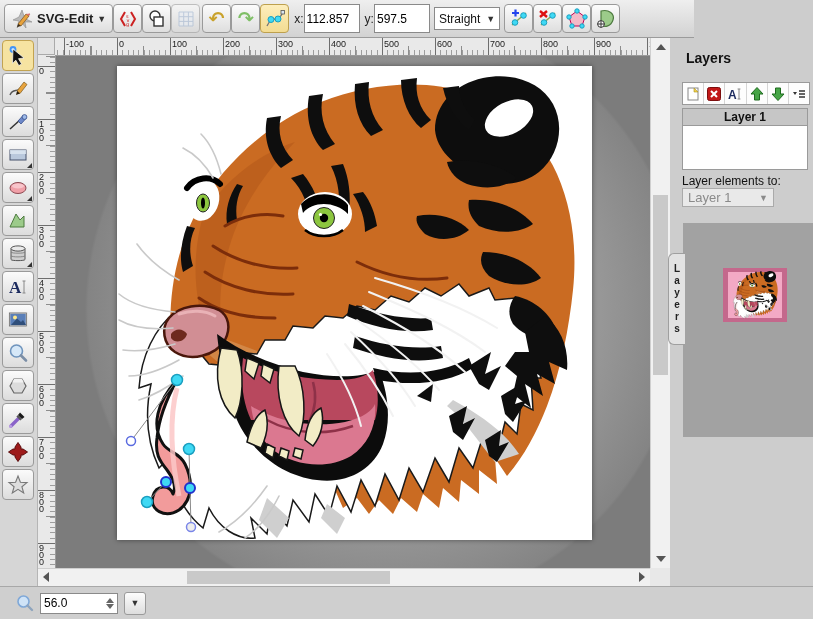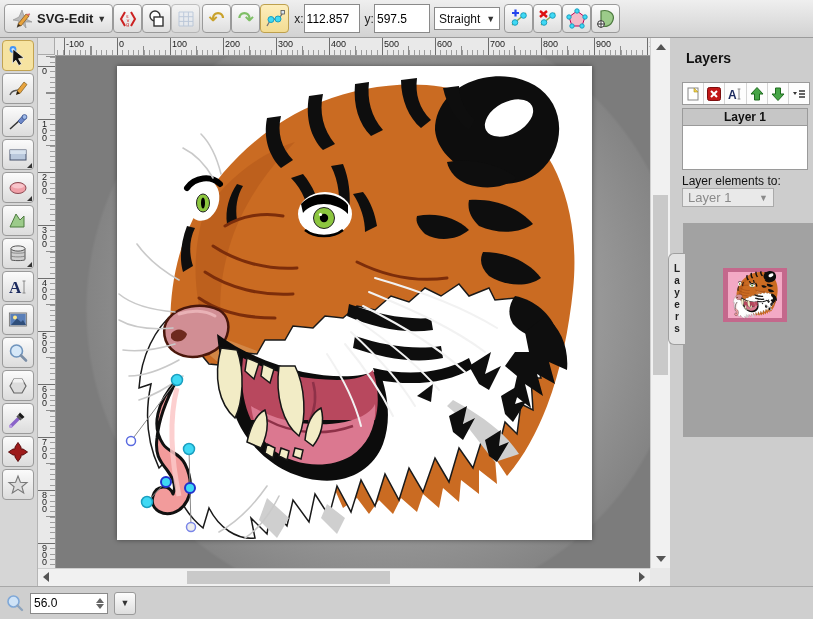--- a/index.html
+++ b/index.html
@@ -1,20 +1,20 @@
 <!DOCTYPE html>
 <html><head>
 <meta charset="utf-8">
 <style>
   html,body{margin:0;padding:0;}
   body{width:813px;height:619px;position:relative;overflow:hidden;
        font-family:"Liberation Sans","DejaVu Sans",sans-serif;font-size:12px;
        background:#cdcdcd;-webkit-font-smoothing:antialiased;}
   
-  #toolbar{position:absolute;left:0;top:0;width:813px;height:38px;
+  #toolbar{position:absolute;left:0;top:0;width:694px;height:38px;
     background:linear-gradient(#efefef,#d2d2d2);border-bottom:1px solid #9b9b9b;
     display:flex;align-items:center;padding:0 4px;box-sizing:border-box;gap:0;z-index:30;}
   .tbtn{height:29px;min-width:29px;border:1px solid #9a9a9a;border-radius:4px;
     background:linear-gradient(#fcfcfc,#dedede);display:flex;align-items:center;
     justify-content:center;box-sizing:border-box;}
   .tbtn.active{background:linear-gradient(#fdeebc,#f3dc92);border-color:#bda04e;}
   .tbtn.disabled{opacity:.55;}
   #logo-btn{padding:0 6px;gap:4px;font-weight:bold;font-size:13px;color:#222;}
   .caret{font-size:9px;color:#333;}
   .coord-label{font-size:12px;color:#222;margin-left:5px;}
@@ -42,21 +42,21 @@
       repeating-linear-gradient(to right,#9d9d9d 0 1px,transparent 1px 5.3px);
     background-size:100% 100%,100% 55%,100% 32%;
     background-position:9px bottom,9px bottom,9px bottom;background-repeat:repeat-x;background-color:#e9e9e9;}
   #vruler{left:38px;top:55px;width:17px;height:513px;border-right:1px solid #9a9a9a;
     background-image:
       repeating-linear-gradient(to bottom,#6e6e6e 0 1px,transparent 1px 53px),
       repeating-linear-gradient(to bottom,#8d8d8d 0 1px,transparent 1px 26.5px),
       repeating-linear-gradient(to bottom,#9d9d9d 0 1px,transparent 1px 5.3px);
     background-size:100% 100%,55% 100%,32% 100%;
     background-position:right 0 top 11px,right 0 top 11px,right 0 top 11px;background-repeat:repeat-y;background-color:#e9e9e9;}
-  .rlabel{position:absolute;font-size:9px;color:#222;top:1px;text-align:right;}
+  .rlabel{position:absolute;font-size:9px;color:#222;top:1px;}
   #vruler .rlabel{left:1px;width:8px;word-break:break-all;line-height:7px;top:auto;}
   #viewport{position:absolute;left:55px;top:55px;width:595px;height:513px;overflow:hidden;
     background:radial-gradient(circle 300px at 330px 255px,#9d9d9d 0%,#979797 72%,#848484 99%,#7c7c7c 100%);}
   #canvas{position:absolute;left:62px;top:11px;width:475px;height:474px;background:#fff;
     box-shadow:0 0 5px rgba(0,0,0,.45);}
   
   #vscroll{position:absolute;left:650px;top:38px;width:20px;height:530px;background:#f1f1f1;
     border-left:1px solid #cfcfcf;box-sizing:border-box;z-index:6;}
   #vthumb{position:absolute;left:2px;top:157px;width:15px;height:180px;background:#c9c9c9;}
   #hscroll{position:absolute;left:38px;top:568px;width:612px;height:18px;background:#f1f1f1;
@@ -83,21 +83,21 @@
   #thumbbox{position:absolute;left:40px;top:45px;width:64px;height:54px;background:#c4688c;
     padding:0;}
   #layers-tab{position:absolute;left:668px;top:253px;width:16px;height:90px;background:#e2e2e2;
     border:1px solid #9f9f9f;border-right:none;border-radius:6px 0 0 6px;z-index:12;
     display:flex;align-items:center;justify-content:center;}
   #layers-tab span{width:9px;word-break:break-all;line-height:12px;font-size:10px;
     font-weight:bold;color:#222;text-align:center;}
   
   #bottom{position:absolute;left:0;top:586px;width:813px;height:33px;background:#cfcfcf;
     border-top:1px solid #a8a8a8;box-sizing:border-box;display:flex;align-items:center;
-    padding-left:6px;gap:6px;z-index:25;}
+    padding-left:16px;gap:6px;z-index:25;}
   #zoominput{width:78px;height:21px;border:1px solid #8a8a8a;background:#fff;display:flex;
     align-items:center;justify-content:space-between;padding:0 3px;box-sizing:border-box;}
   #zoomdrop{width:20px;height:21px;border:1px solid #9a9a9a;border-radius:3px;
     background:linear-gradient(#fdfdfd,#ddd);display:flex;align-items:center;justify-content:center;}
   .spin{display:flex;flex-direction:column;gap:1px;align-items:center;}
   .spin i{width:0;height:0;border-left:4px solid transparent;border-right:4px solid transparent;}
   .spin .up{border-bottom:5px solid #666;}
   .spin .dn{border-top:5px solid #666;}
 </style>
 </head>

